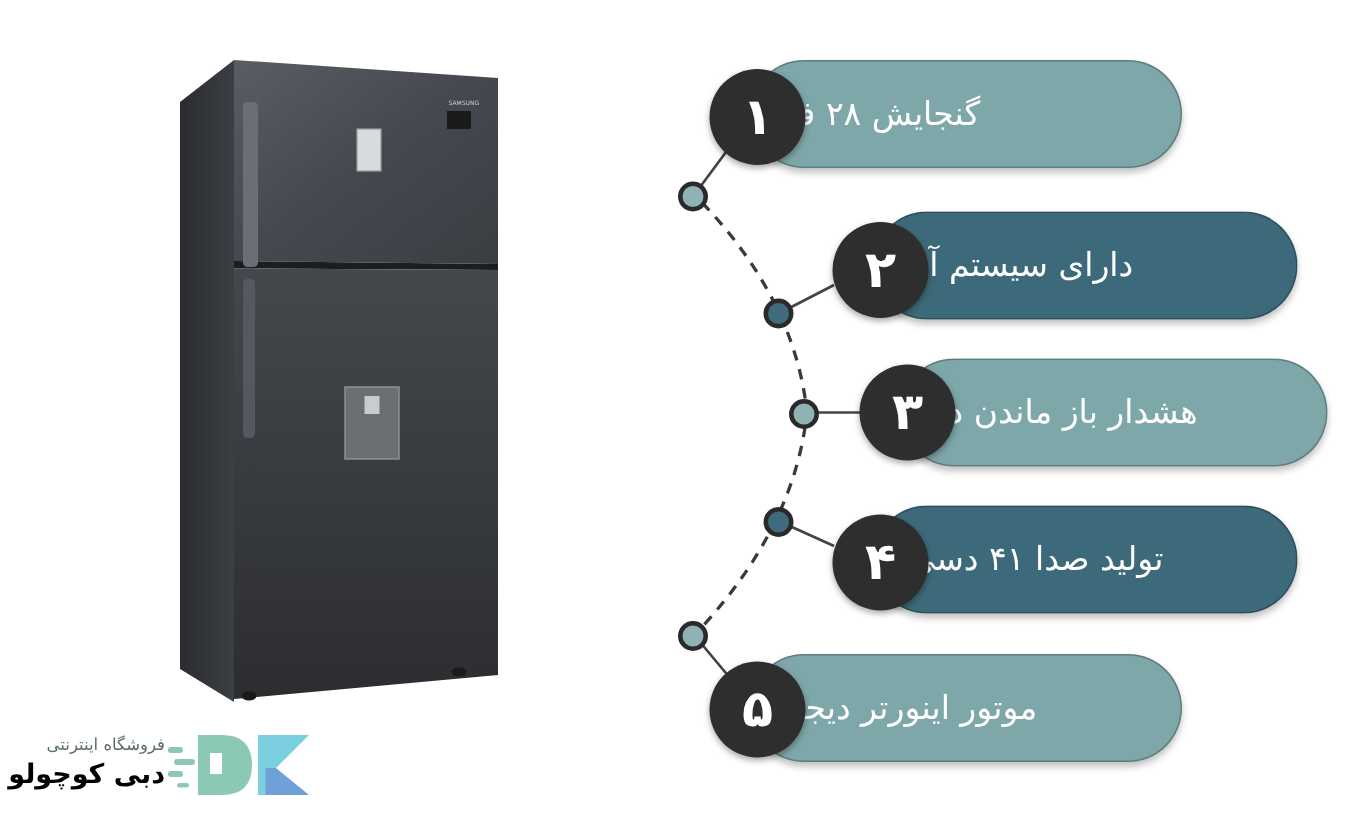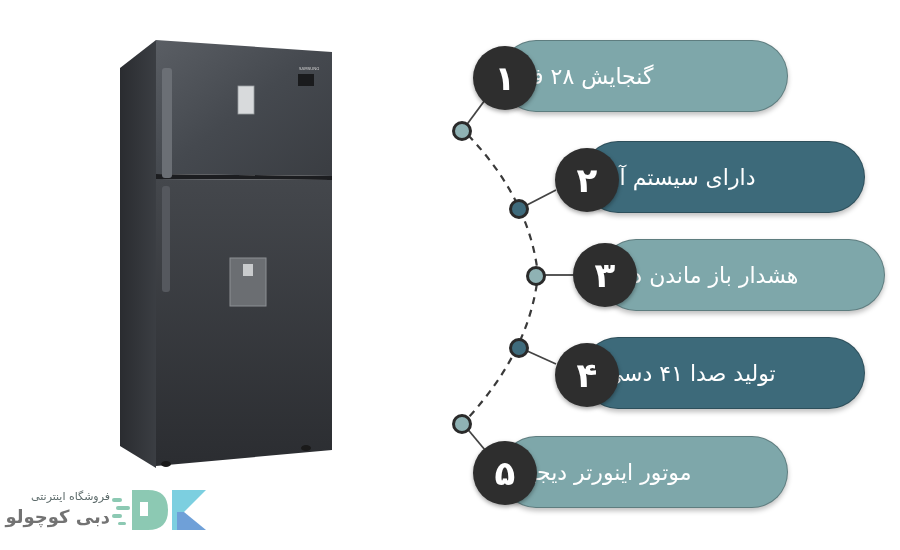--- a/index.html
+++ b/index.html
@@ -26,21 +26,21 @@
            color:#ffffff; display:flex; align-items:center; justify-content:center; font-size:34px; font-weight:bold;
            box-shadow:0 2px 4px rgba(0,0,0,0.35); }
 
   .node { position:absolute; width:14px; height:14px; border-radius:50%; border:3px solid #2a2a2a; box-sizing:content-box; }
   .node.light { background:#8fb2b4; }
   .node.dark  { background:#3f6b7c; }
 
   
   .logo { left:10px; top:482px; width:200px; height:56px; }
   .logo-sub { position:absolute; right:100px; top:8px; font-size:11px; color:#5d6b6b; direction:rtl; white-space:nowrap; }
-  .logo-main { position:absolute; right:100px; top:24px; font-size:18px; color:#737373; font-weight:bold; direction:rtl; white-space:nowrap; }
+  .logo-main { position:absolute; right:100px; top:24px; font-size:18px; color:#000000; font-weight:bold; direction:rtl; white-space:nowrap; }
 </style>
 </head>
 <body>
 
 <div class="abs fridge">
   <svg width="220" height="432" viewBox="0 0 220 432">
     <defs>
       <linearGradient id="doorTop" x1="0" y1="0" x2="1" y2="1">
         <stop offset="0" stop-color="#5a5e64"></stop>
         <stop offset="0.5" stop-color="#45494f"></stop>

